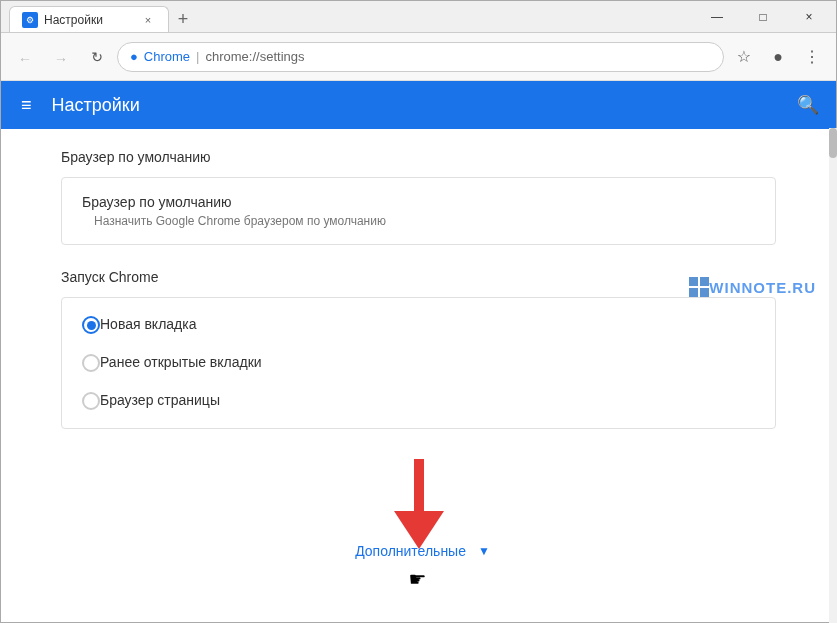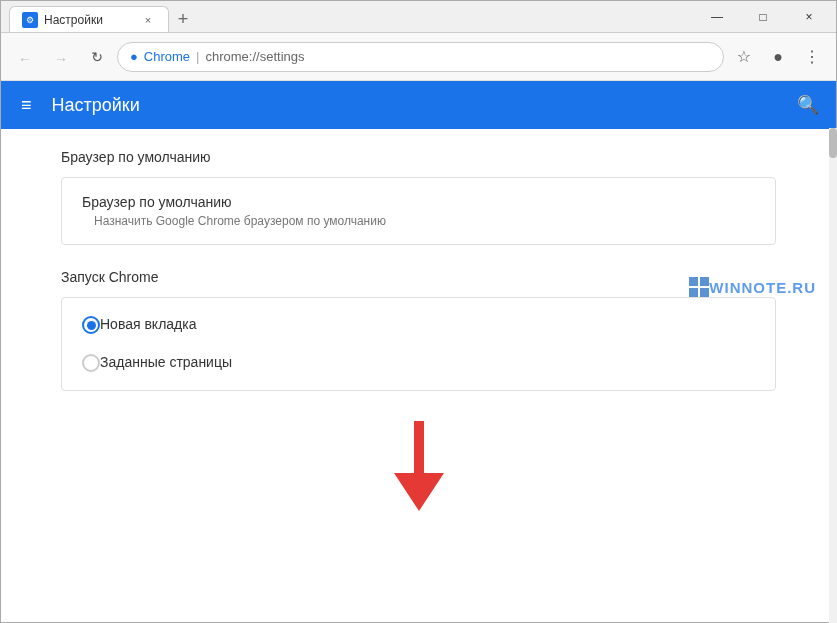--- a/index.html
+++ b/index.html
@@ -421,37 +421,47 @@
     <div class="startup-section">
       <div class="section-title">Запуск Chrome</div>
 
       <div class="startup-card">
 
         <div class="radio-item">
           <div class="radio-circle selected"></div>
           <span class="radio-label">Новая вкладка</span>
         </div>
 
-
         <div class="radio-item">
           <div class="radio-circle"></div>
-          <span class="radio-label">Заданные страницы</span>
+          <span class="radio-label">Ранее открытые вкладки</span>
+        </div>
+
+        <div class="radio-item">
+          <div class="radio-circle"></div>
+          <span class="radio-label">Браузер страницы</span>
         </div>
       </div>
     </div>
 
     <div class="arrow-area">
 
       <svg width="80" height="100" class="arrow-svg">
 
         <line x1="40" y1="0" x2="40" y2="65" stroke="#e53935" stroke-width="10" stroke-linecap="round"></line>
 
         <polygon points="40,90 15,52 65,52" fill="#e53935"></polygon>
       </svg>
     </div>
 
+    <div class="more-btn-area" style="margin-top:-20px; position:relative;">
+      <button class="more-btn">Дополнительные</button>
+      <span class="dropdown-arrow">▼</span>
+
+      <div style="position:absolute; bottom:-28px; left:50%; transform:translateX(-10px); font-size:20px; pointer-events:none;">☛</div>
+    </div>
 
     <div class="scroll-indicator" style="position:fixed; right:0; top:128px; height:calc(623px - 128px); width:8px; background:#f1f1f1;">
       <div class="scroll-thumb" style="position:absolute; top:0; width:8px; height:30px; background:#bbb; border-radius:4px;"></div>
     </div>
 
   </div>
 </div>
 
 </body></html>

